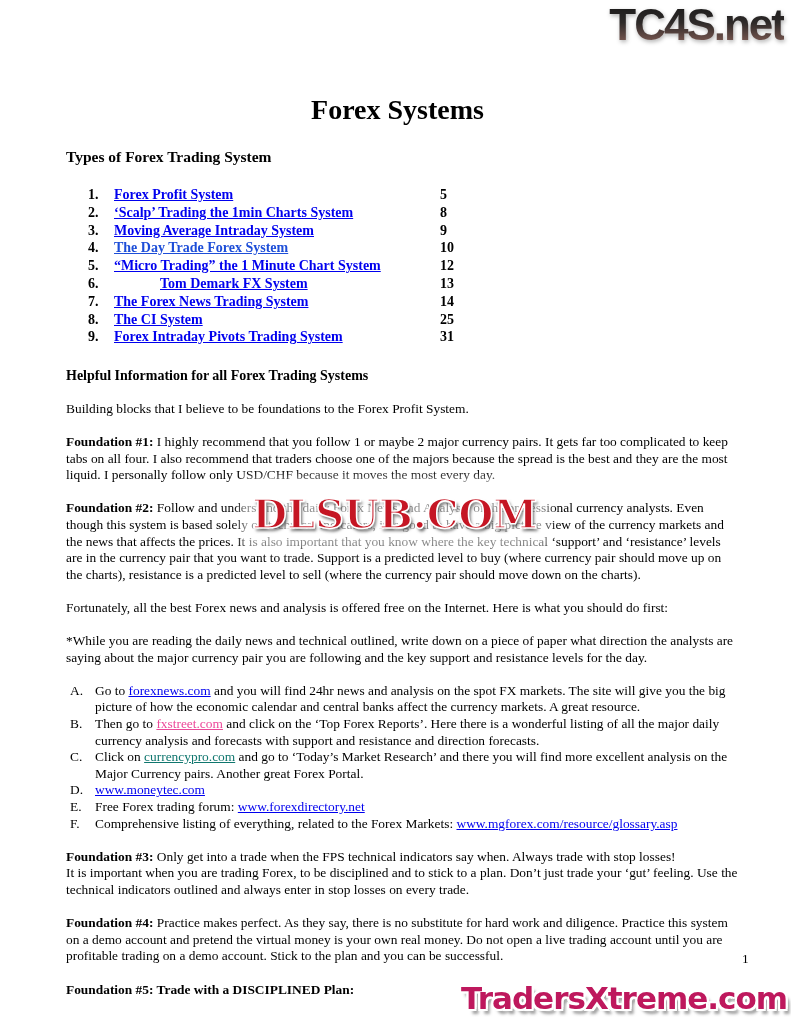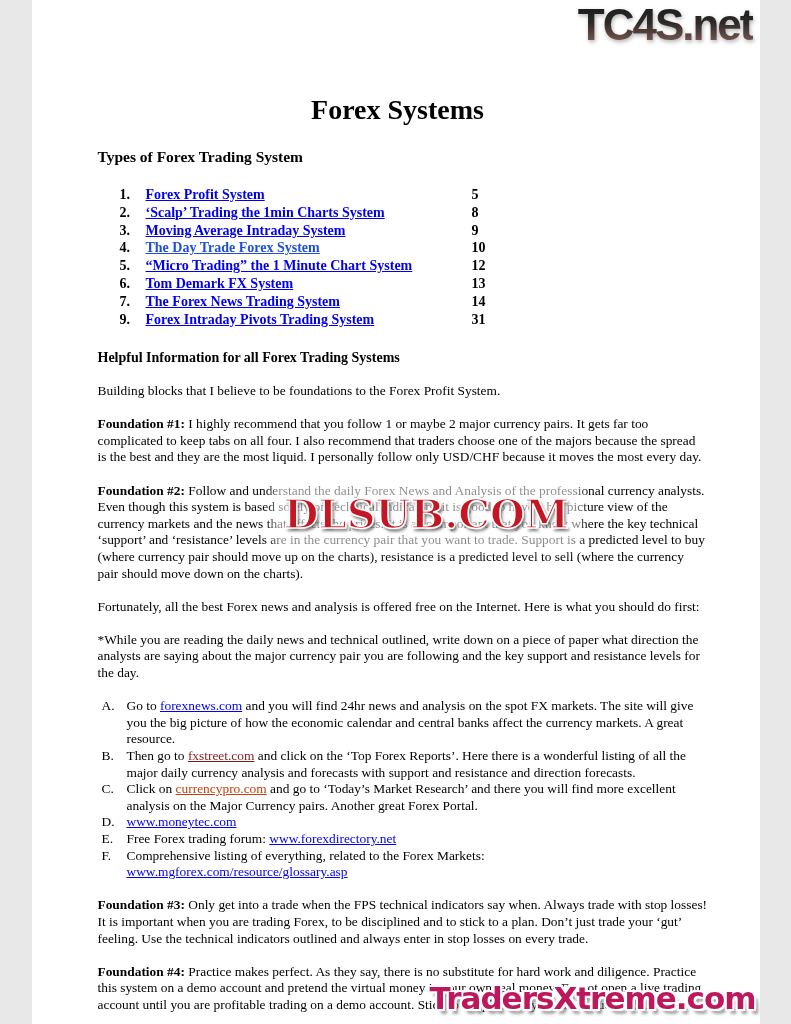--- a/index.html
+++ b/index.html
@@ -1,18 +1,18 @@
 <!DOCTYPE html>
 <html><head>
 <meta charset="utf-8">
 <style>
   html,body{margin:0;padding:0;background:#e8e8e8;}
   .page{
     position:relative;
-    width:728px;height:1024px;
+    width:791px;height:1024px;
     margin:0 auto;
     background:#ffffff;
     font-family:"Liberation Serif", serif;
     font-size:13.4px;line-height:16.6px;color:#000;
     box-sizing:border-box;
     padding:96px 52px 0 66px;
     overflow:hidden;
   }
   
   .tc4s{
@@ -77,45 +77,46 @@
   <h1 class="doc-title">Forex Systems</h1>
 
   <h2 class="types-heading">Types of Forex Trading System</h2>
 
   <ol class="toc" id="toc">
       <li class="toc-item"><span class="toc-num">1.</span><a class="toc-link" href="#" style="color: rgb(0, 0, 238);">Forex Profit System</a><span class="toc-page">5</span></li>
       <li class="toc-item"><span class="toc-num">2.</span><a class="toc-link" href="#" style="color: rgb(0, 0, 238);">‘Scalp’ Trading the 1min Charts System</a><span class="toc-page">8</span></li>
       <li class="toc-item"><span class="toc-num">3.</span><a class="toc-link" href="#" style="color: rgb(0, 0, 238);">Moving Average Intraday System</a><span class="toc-page">9</span></li>
       <li class="toc-item"><span class="toc-num">4.</span><a class="toc-link" href="#" style="color: #1d4ed8;">The Day Trade Forex System</a><span class="toc-page">10</span></li>
       <li class="toc-item"><span class="toc-num">5.</span><a class="toc-link" href="#" style="color: rgb(0, 0, 238);">“Micro Trading” the 1 Minute Chart System</a><span class="toc-page">12</span></li>
-      <li class="toc-item"><span class="toc-num">6.</span><a class="toc-link" href="#" style="color: rgb(0, 0, 238);">Tom Demark FX System</a><span class="toc-page">13</span></li>
+      <li class="toc-item"><span class="toc-num">6.</span><a class="toc-link" href="#" style="color: rgb(0, 0, 238); margin-left: 46px;">Tom Demark FX System</a><span class="toc-page">13</span></li>
       <li class="toc-item"><span class="toc-num">7.</span><a class="toc-link" href="#" style="color: rgb(0, 0, 238); margin-top: 8px;">The Forex News Trading System</a><span class="toc-page">14</span></li>
+      <li class="toc-item"><span class="toc-num">8.</span><a class="toc-link" href="#" style="color: rgb(0, 0, 238);">The CI System</a><span class="toc-page">25</span></li>
       <li class="toc-item"><span class="toc-num">9.</span><a class="toc-link" href="#" style="color: rgb(0, 0, 238);">Forex Intraday Pivots Trading System</a><span class="toc-page">31</span></li>
     </ol>
 
   <h2 class="helpful-heading">Helpful Information for all Forex Trading Systems</h2>
 
   <div id="content">
       <p class="para"><span>Building blocks that I believe to be foundations to the Forex Profit System.</span></p>
       <p class="para"><strong>Foundation #1:</strong><span>  I highly recommend that you follow 1 or maybe 2 major currency pairs. It gets far too complicated to keep tabs on all four.  I also recommend that traders choose one of the majors because the spread is the best and they are the most liquid.  I personally follow only USD/CHF because it moves the most every day.</span></p>
       <p class="para"><strong>Foundation #2:</strong><span> Follow and understand the daily Forex News and Analysis of the professional currency analysts. Even though this system is based solely on technical indicators, it is good to have a big picture view of the currency markets and the news that affects the prices.  It is also important that you know where the key technical ‘support’ and ‘resistance’ levels are in the currency pair that you want to trade.  Support is a predicted level to buy (where currency pair should move up on the charts), resistance is a predicted level to sell (where the currency pair should move down on the charts).</span></p>
       <p class="para"><span>Fortunately, all the best Forex news and analysis is offered free on the Internet.  Here is what you should do first:</span></p>
       <p class="para"><span>*While you are reading the daily news and technical outlined, write down on a piece of paper what direction the analysts are saying about the major currency pair you are following and the key support and resistance levels for the day.</span></p>
       <div class="fl-list">
         <div class="fl-item">
           <span class="fl-letter">A.</span>
           <span class="fl-text"><span>Go to </span><a class="doc-link" href="#" style="color: rgb(0, 0, 238);">forexnews.com</a><span> and you will find 24hr news and analysis on the spot FX markets.  The site will give you the big picture of how the economic calendar and central banks affect the currency markets.  A great resource.</span></span>
         </div>
         <div class="fl-item">
           <span class="fl-letter">B.</span>
-          <span class="fl-text"><span>Then go to </span><a class="doc-link" href="#" style="color: #7f1d1d;">fxstreet.com</a><span> and click on the ‘Top Forex Reports’.  Here there is a wonderful listing of all the major daily currency analysis and forecasts with support and resistance and direction forecasts.</span></span>
+          <span class="fl-text"><span>Then go to </span><a class="doc-link" href="#" style="color: #ec4899;">fxstreet.com</a><span> and click on the ‘Top Forex Reports’.  Here there is a wonderful listing of all the major daily currency analysis and forecasts with support and resistance and direction forecasts.</span></span>
         </div>
         <div class="fl-item">
           <span class="fl-letter">C.</span>
-          <span class="fl-text"><span>Click on </span><a class="doc-link" href="#" style="color: #c2410c;">currencypro.com</a><span> and go to ‘Today’s Market Research’ and there you will find more excellent analysis on the Major Currency pairs. Another great Forex Portal.</span></span>
+          <span class="fl-text"><span>Click on </span><a class="doc-link" href="#" style="color: #0f766e;">currencypro.com</a><span> and go to ‘Today’s Market Research’ and there you will find more excellent analysis on the Major Currency pairs. Another great Forex Portal.</span></span>
         </div>
         <div class="fl-item">
           <span class="fl-letter">D.</span>
           <span class="fl-text"><span> </span><a class="doc-link" href="#" style="color: rgb(0, 0, 238);">www.moneytec.com</a></span>
         </div>
         <div class="fl-item">
           <span class="fl-letter">E.</span>
           <span class="fl-text"><span>Free Forex trading forum: </span><a class="doc-link" href="#" style="color: rgb(0, 0, 238);">www.forexdirectory.net</a></span>
         </div>
         <div class="fl-item">

